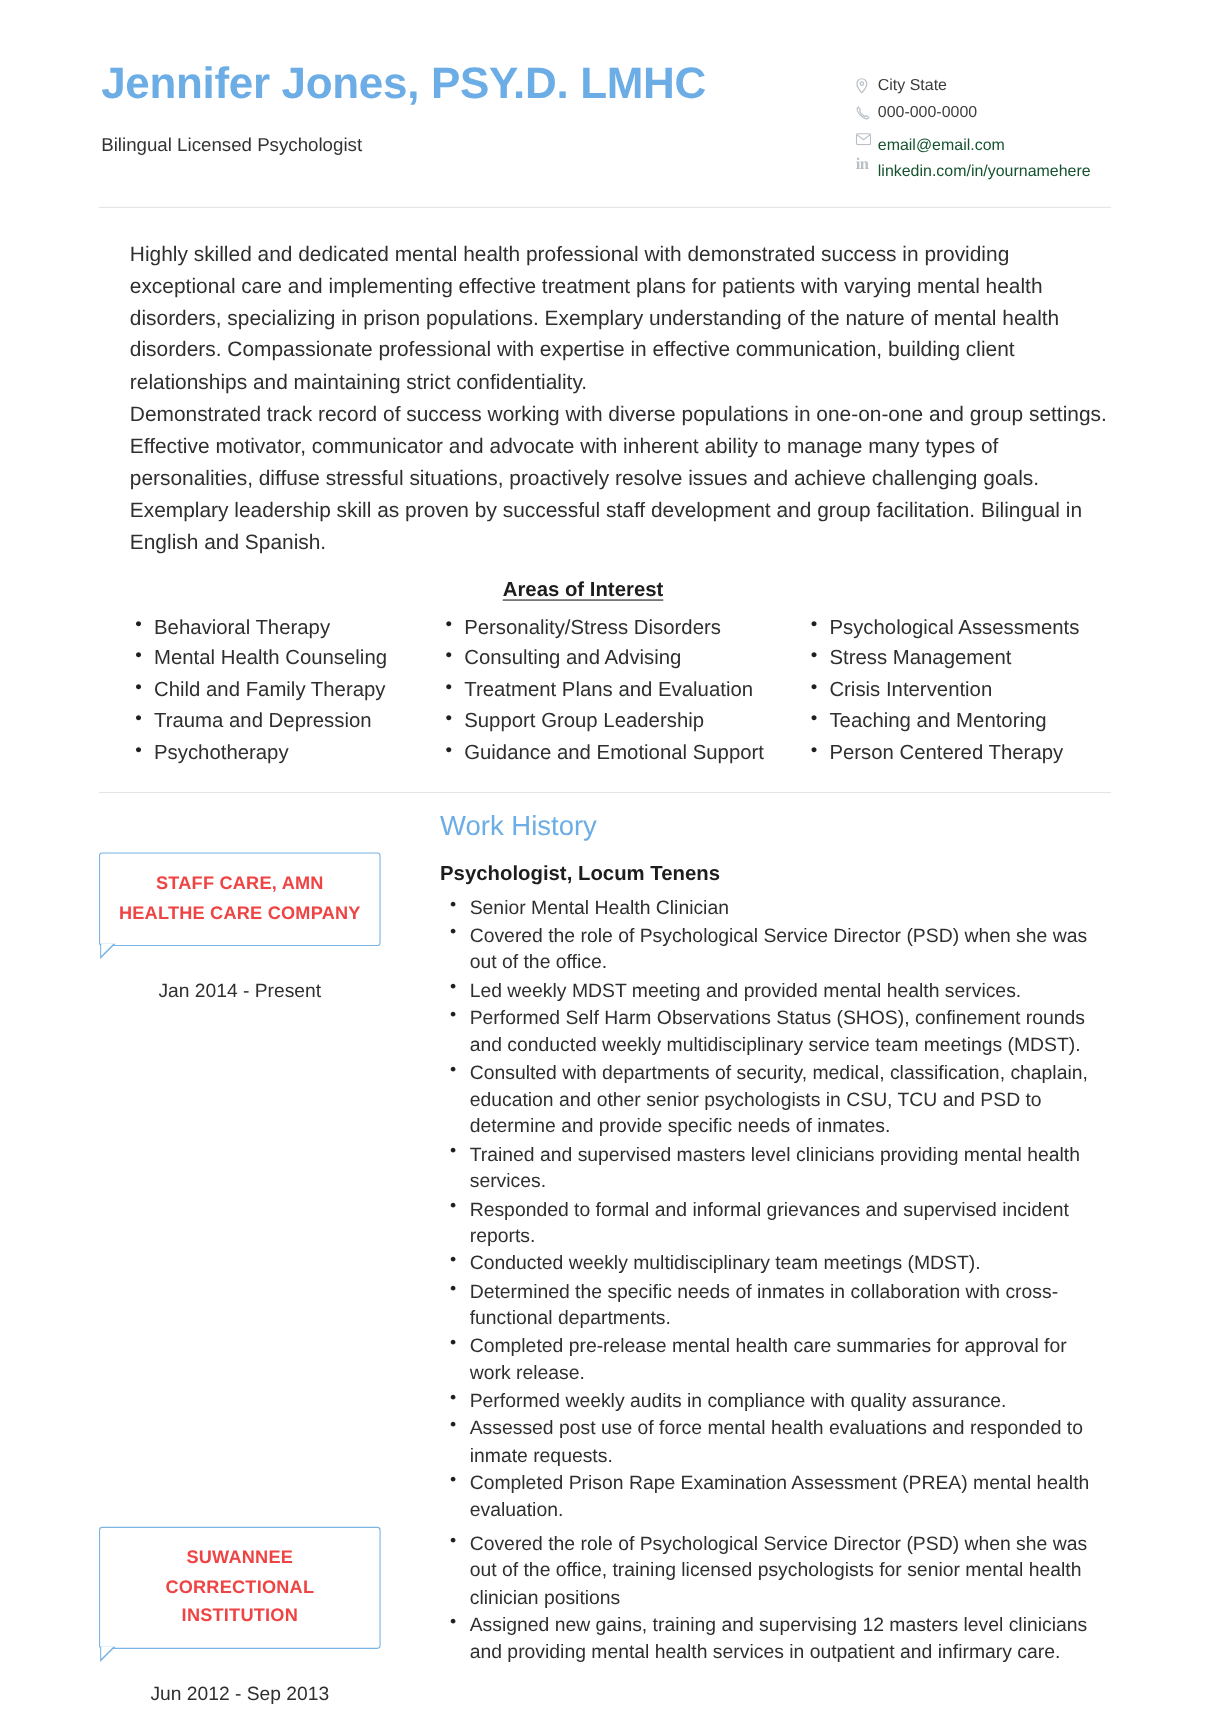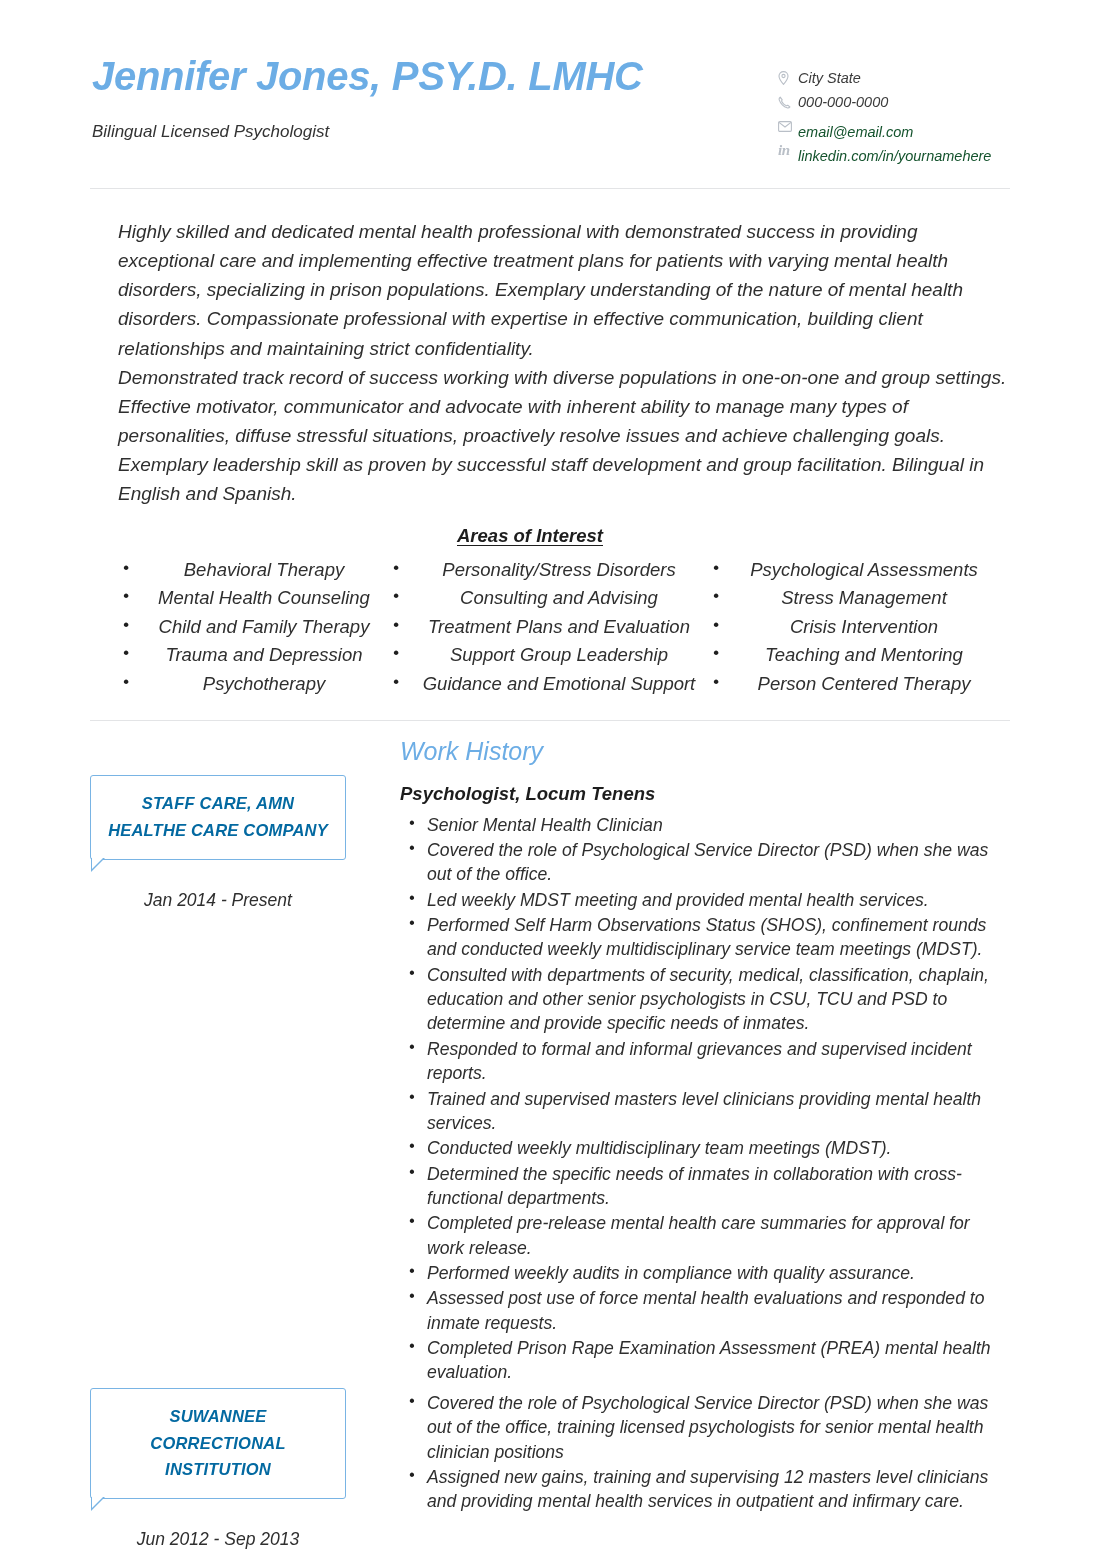--- a/index.html
+++ b/index.html
@@ -11,21 +11,20 @@
     font-family: "Liberation Sans", sans-serif;
     color: #2b2b2b;
     overflow: hidden;
   }
 
   .page {
     position: relative;
     width: 1100px;
     height: 1558px;
     padding: 0;
-    font-style: italic;
   }
 
   
   .header {
     display: flex;
     align-items: flex-start;
     padding: 52px 90px 0 92px;
   }
   .header-left { flex: 1 1 auto; padding-top: 2px; }
   .name {
@@ -104,22 +103,21 @@
     font-weight: 700;
     color: #1d1d1d;
     text-decoration: underline;
     text-underline-offset: 3px;
     margin-top: 16px;
     padding-right: 40px;
   }
   .aoi-columns {
     display: flex;
     padding: 9px 92px 0 118px;
-    gap: 0;
-    text-align: center;
+    gap: 12px;
   }
   .aoi-col { flex: 0 0 auto; }
   .aoi-col.c1 { width: 270px; }
   .aoi-col.c2 { width: 320px; }
   .aoi-col.c3 { width: 290px; }
   .aoi-col ul {
     margin: 0;
     padding: 0 0 0 22px;
     list-style: none;
   }
@@ -168,21 +166,21 @@
     position: relative;
     border: 1px solid #79b4e4;
     border-radius: 3px;
     padding: 14px 10px 15px 10px;
     text-align: center;
     background: #ffffff;
   }
   .company-badge .cname {
     font-size: 16.5px;
     font-weight: 700;
-    color: #0369a1;
+    color: #ef4444;
     line-height: 1.62;
     letter-spacing: 0.2px;
   }
   .badge-tail {
     position: absolute;
     left: 0px;
     bottom: -13px;
     width: 0;
     height: 0;
     border-left: 14px solid #79b4e4;
@@ -348,22 +346,22 @@
       <div class="work-right">
         <div class="section-heading">Work History</div>
         <div class="job-block">
           <div class="job-heading">Psychologist, Locum Tenens</div>
           <ul class="job-bullets">
             <li>Senior Mental Health Clinician</li>
             <li>Covered the role of Psychological Service Director (PSD) when she was out of the office.</li>
             <li>Led weekly MDST meeting and provided mental health services.</li>
             <li>Performed Self Harm Observations Status (SHOS), confinement rounds and conducted weekly multidisciplinary service team meetings (MDST).</li>
             <li>Consulted with departments of security, medical, classification, chaplain, education and other senior psychologists in CSU, TCU and PSD to determine and provide specific needs of inmates.</li>
+            <li>Trained and supervised masters level clinicians providing mental health services.</li>
             <li>Responded to formal and informal grievances and supervised incident reports.</li>
-            <li>Trained and supervised masters level clinicians providing mental health services.</li>
             <li>Conducted weekly multidisciplinary team meetings (MDST).</li>
             <li>Determined the specific needs of inmates in collaboration with cross-functional departments.</li>
             <li>Completed pre-release mental health care summaries for approval for work release.</li>
             <li>Performed weekly audits in compliance with quality assurance.</li>
             <li>Assessed post use of force mental health evaluations and responded to inmate requests.</li>
             <li>Completed Prison Rape Examination Assessment (PREA) mental health evaluation.</li>
           </ul>
         </div>
       </div>
     </div>

